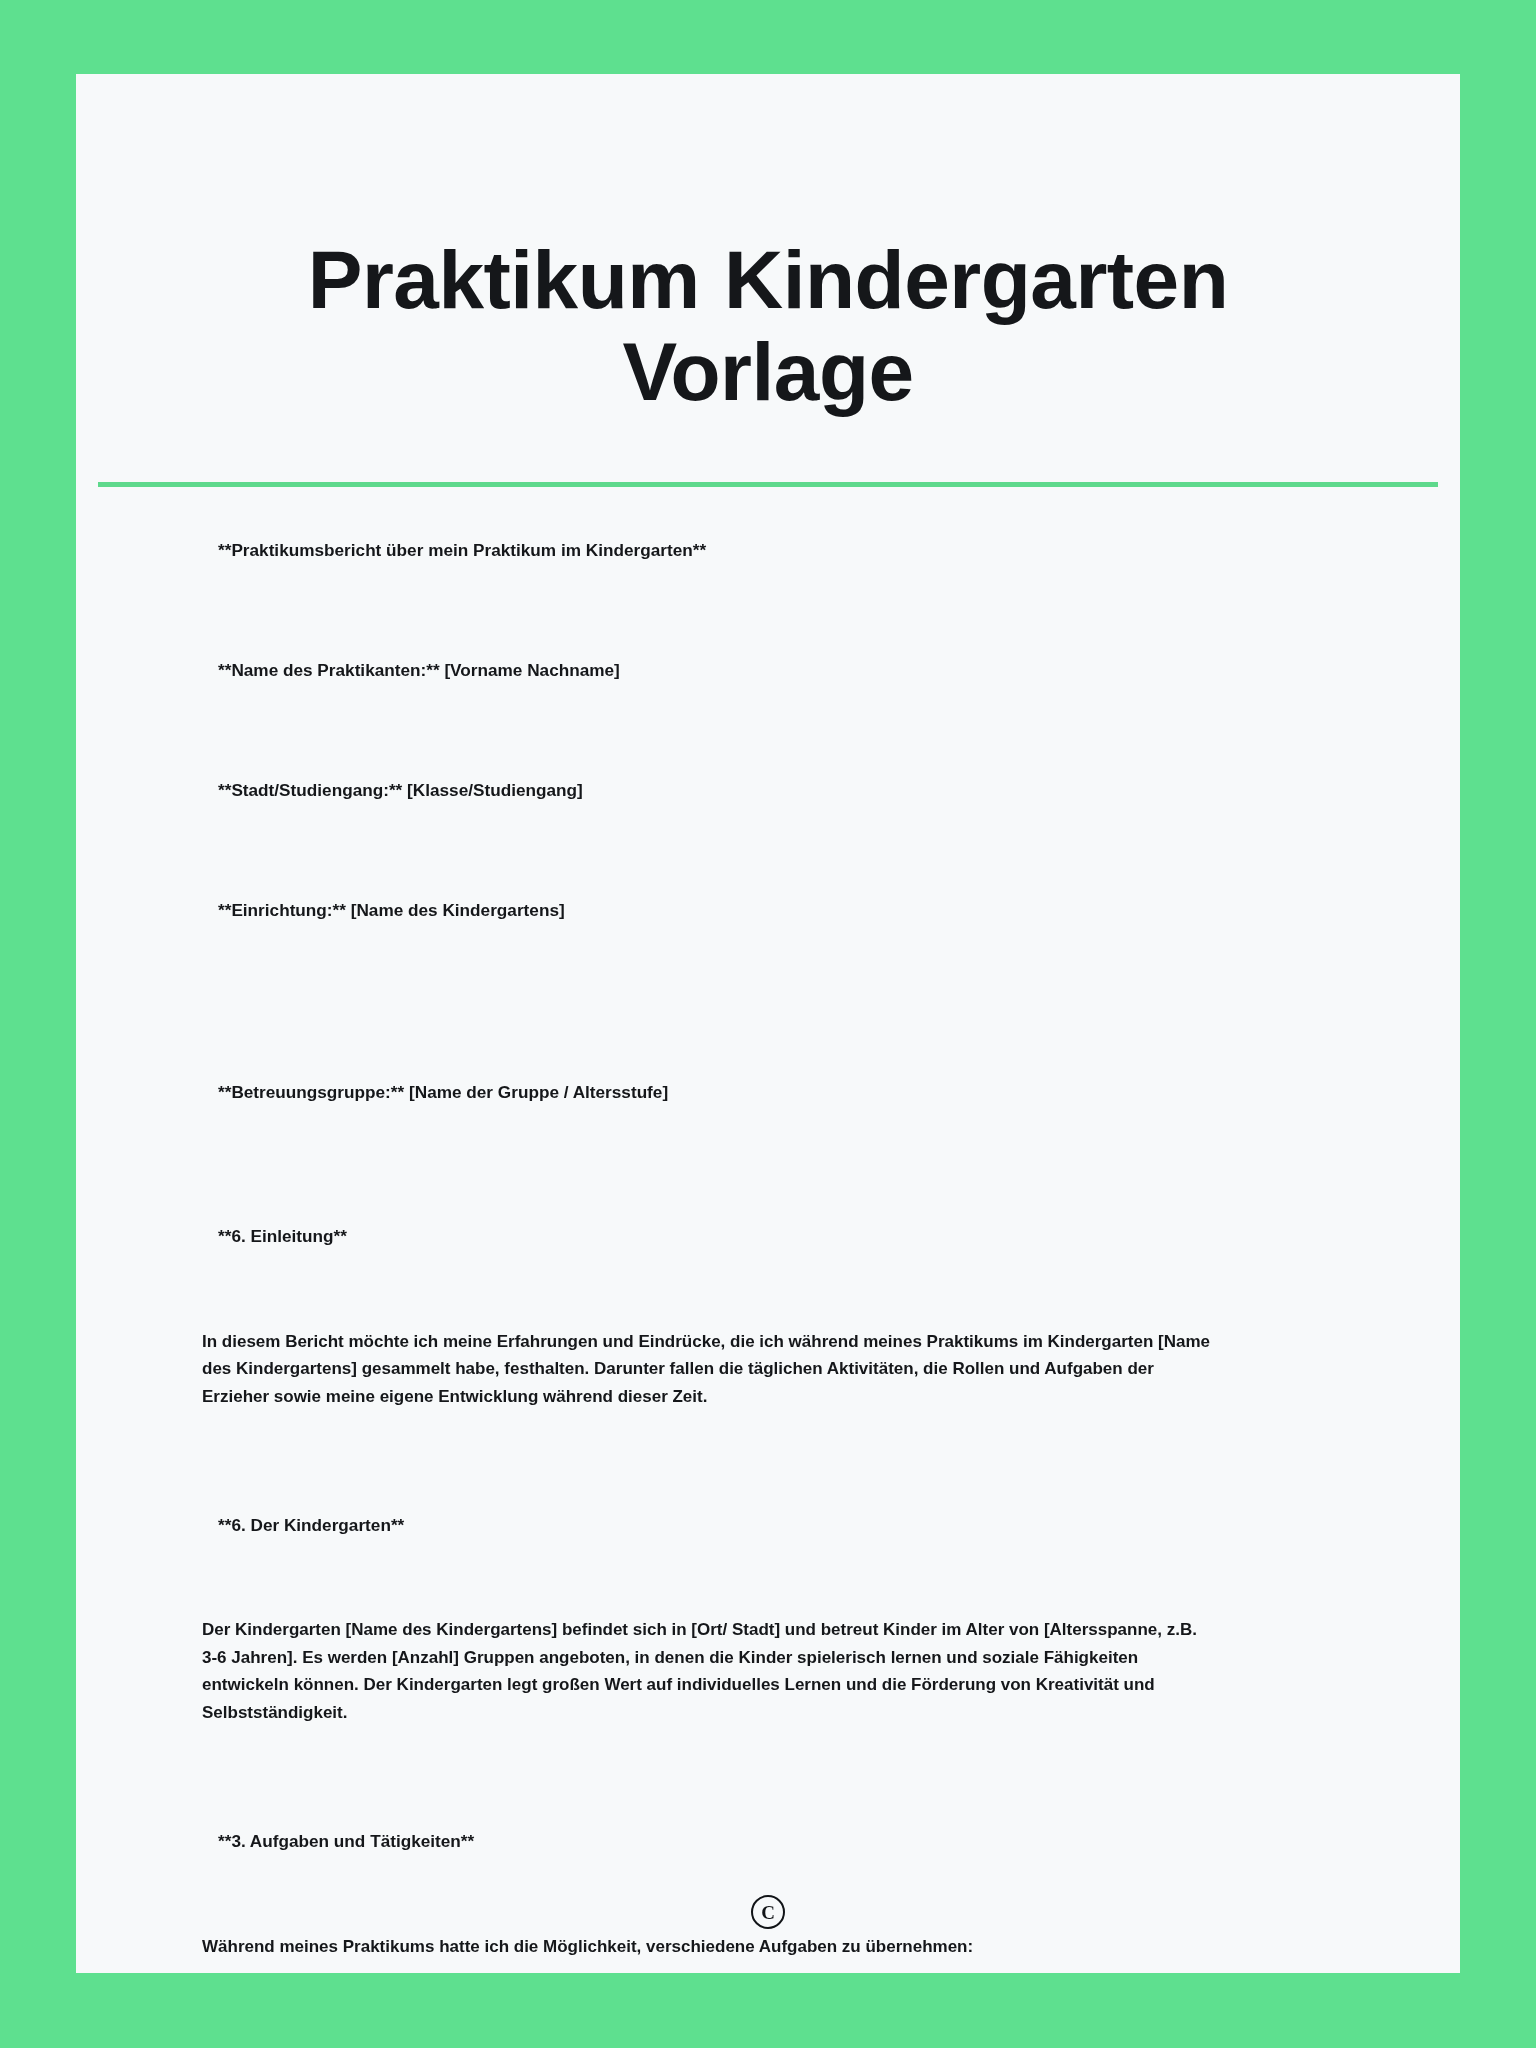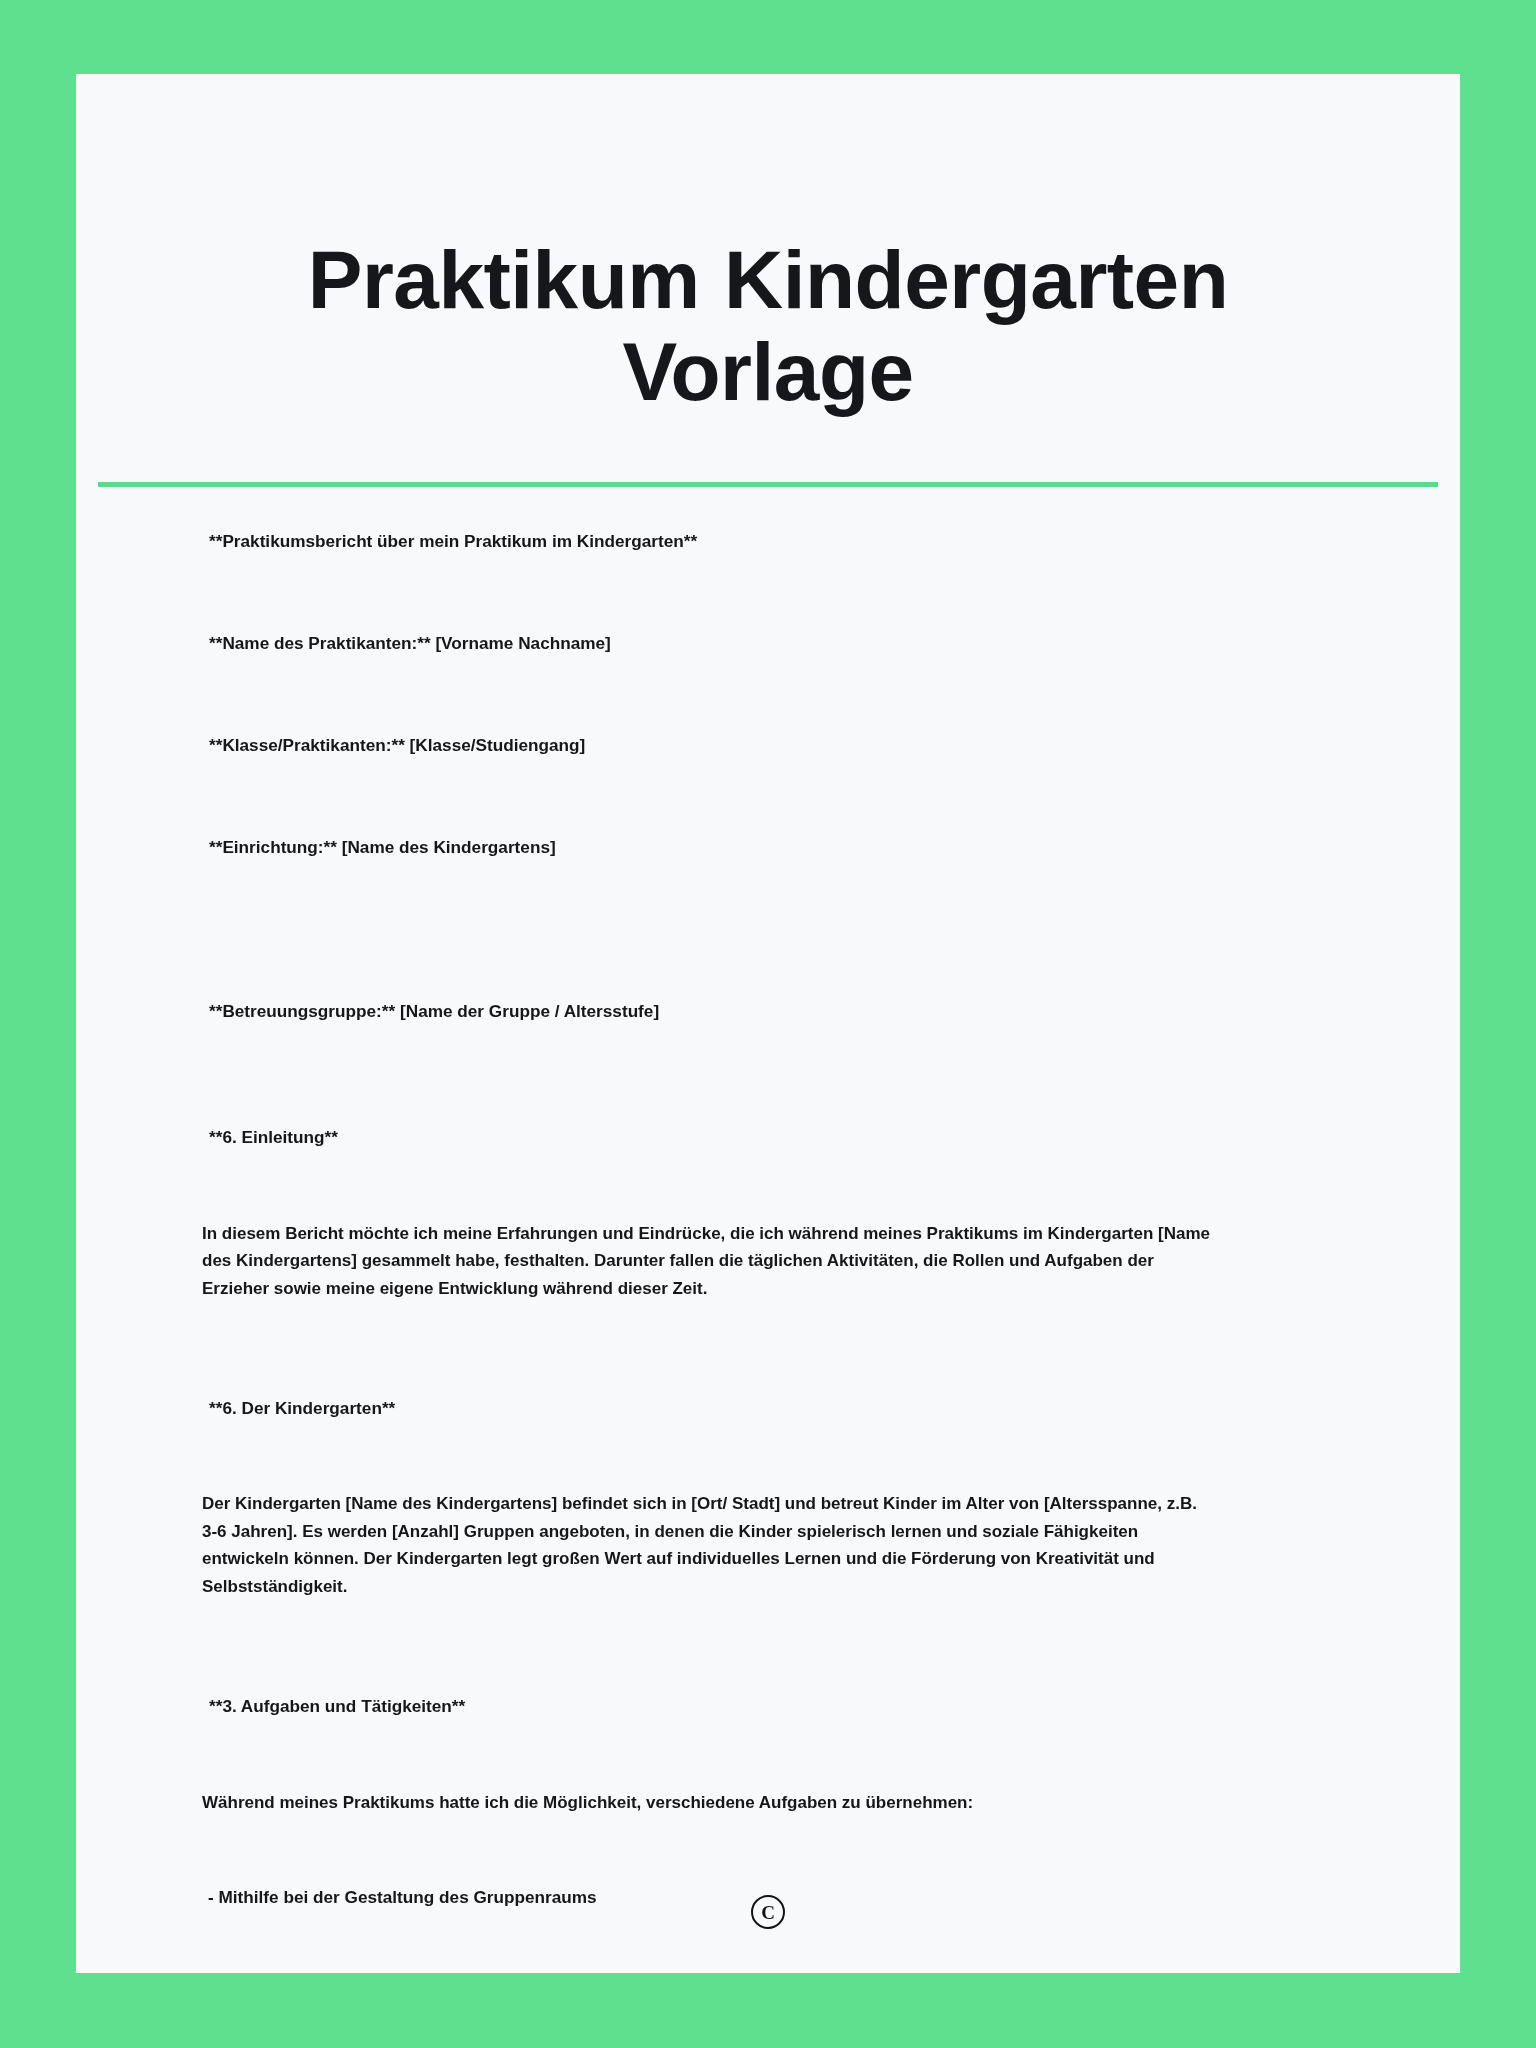--- a/index.html
+++ b/index.html
@@ -63,21 +63,21 @@
   
   .doc-body {
     padding: 34px 126px 0 126px;
     color: #15171a;
     font-size: 17.2px;
     font-weight: 700;
     line-height: 1.52;
   }
 
   .line {
-    margin: 7px;
+    margin: 16px;
     padding: 0;
   }
   .gap-md  { height: 62px; }
   .gap-lg  { height: 86px; }
 
   .para {
     margin: 0;
     font-size: 17px;
     font-weight: 700;
     line-height: 1.62;
@@ -132,21 +132,21 @@
     <div class="doc-body">
 
       <p class="line">**Praktikumsbericht über mein Praktikum im Kindergarten**</p>
 
       <div class="gap-md"></div>
 
       <p class="line">**Name des Praktikanten:** [Vorname Nachname]</p>
 
       <div class="gap-md"></div>
 
-      <p class="line">**Klasse/Praktikanten:** [Klasse/Studiengang]</p>
+      <p class="line">**Stadt/Studiengang:** [Klasse/Studiengang]</p>
 
       <div class="gap-md"></div>
 
       <p class="line">**Einrichtung:** [Name des Kindergartens]</p>
 
       <div class="gap-md"></div>
 
 
       <div class="gap-md"></div>
 

